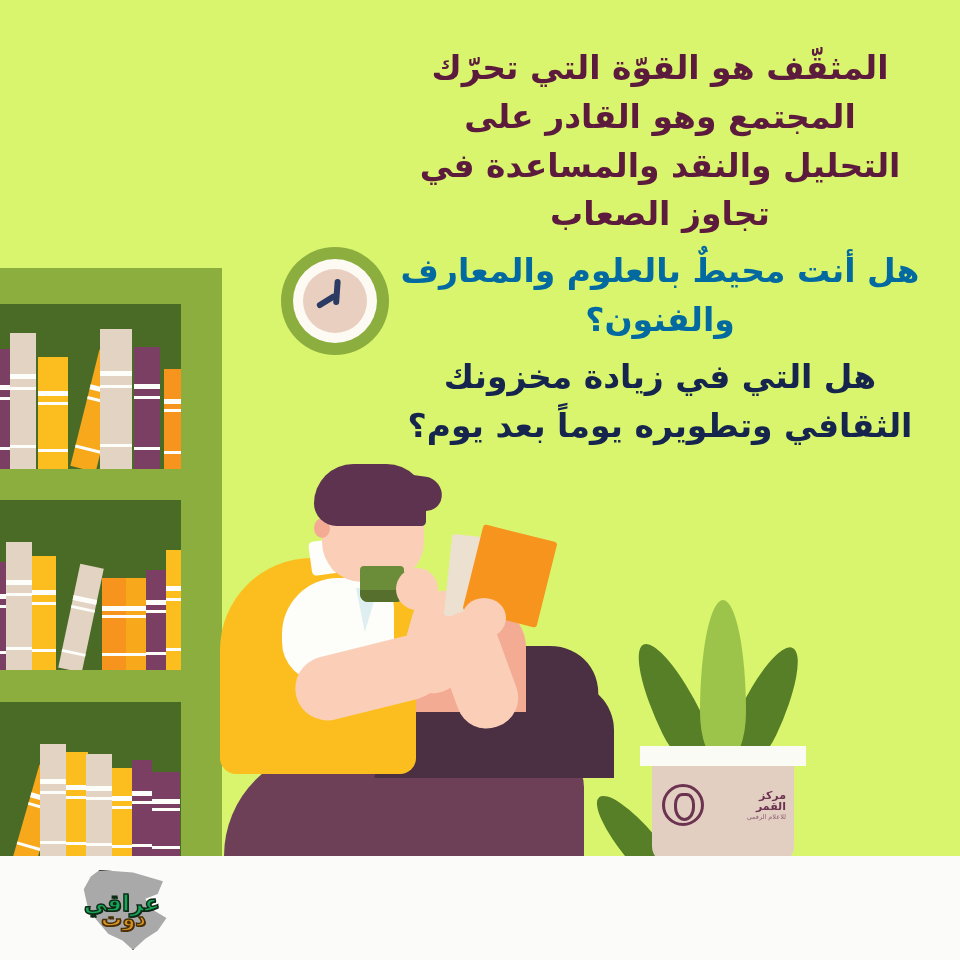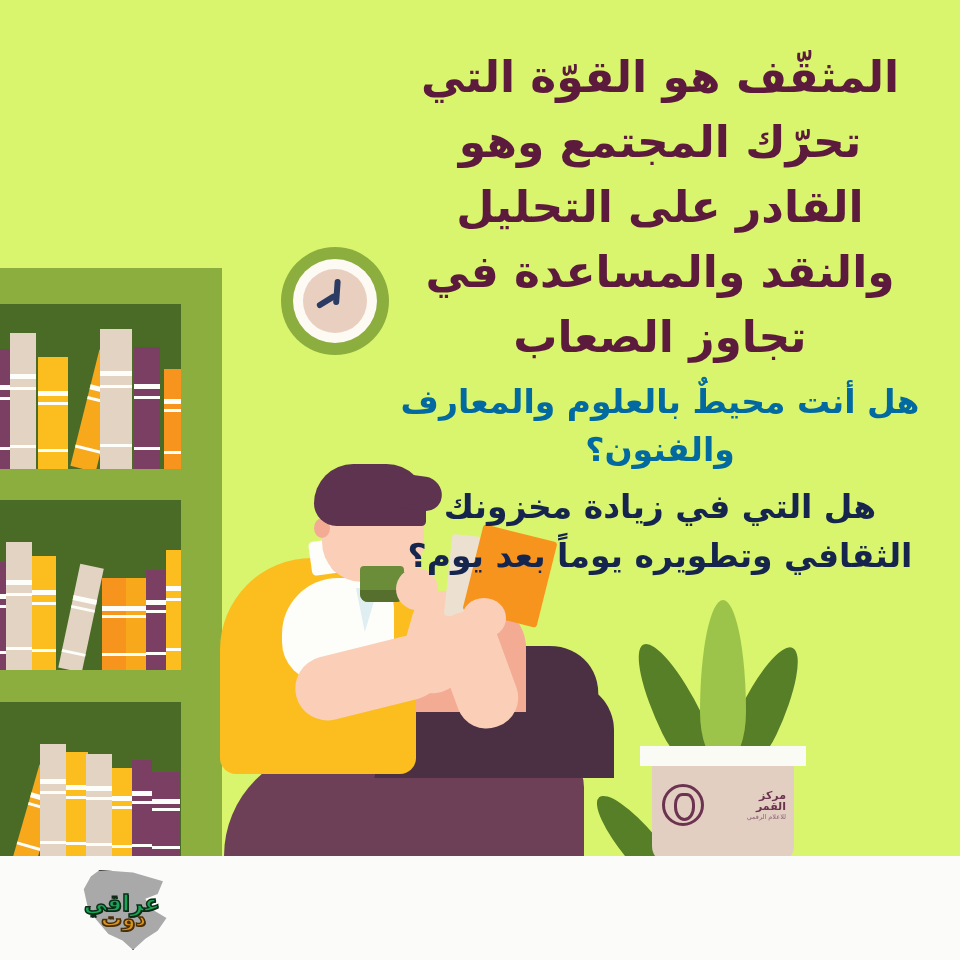--- a/index.html
+++ b/index.html
@@ -265,21 +265,21 @@
     width:520px;
     direction:rtl;text-align:center;
     font-family:"DejaVu Sans","Liberation Sans",sans-serif;
   }
   .para{
     font-weight:bold;
     line-height:1.48;
     margin:0 0 6px 0;
     letter-spacing:0;
   }
-  #para1{color:#5c1a3c;font-size:44px;}
+  #para1{color:#5c1a3c;font-size:33px;}
   #para2{color:#3d5018;font-size:33px;margin-top:8px;}
   #para3{color:#15254d;font-size:33px;margin-top:8px;}
 
   
   #footer{
     position:absolute;left:0;top:856px;
     width:960px;height:104px;background:#fbfbfa;
   }
   #brand-logo{
     position:absolute;left:62px;top:14px;

